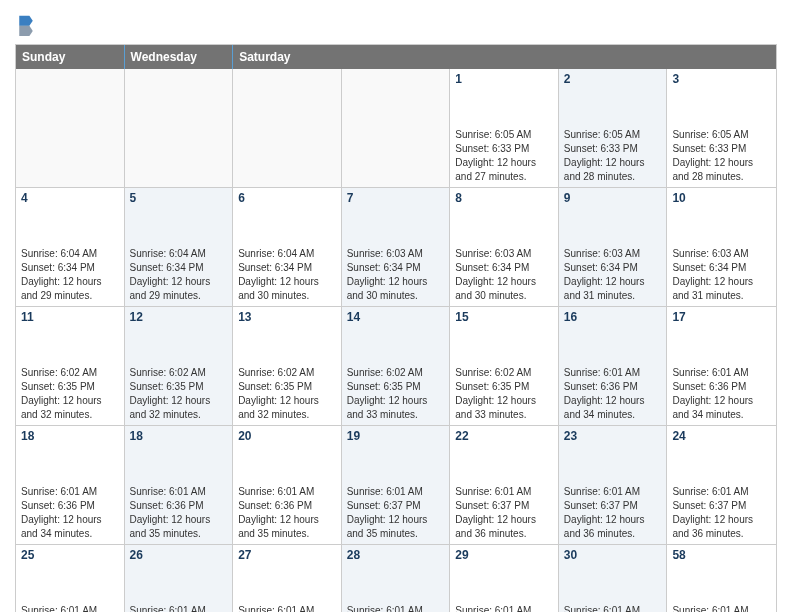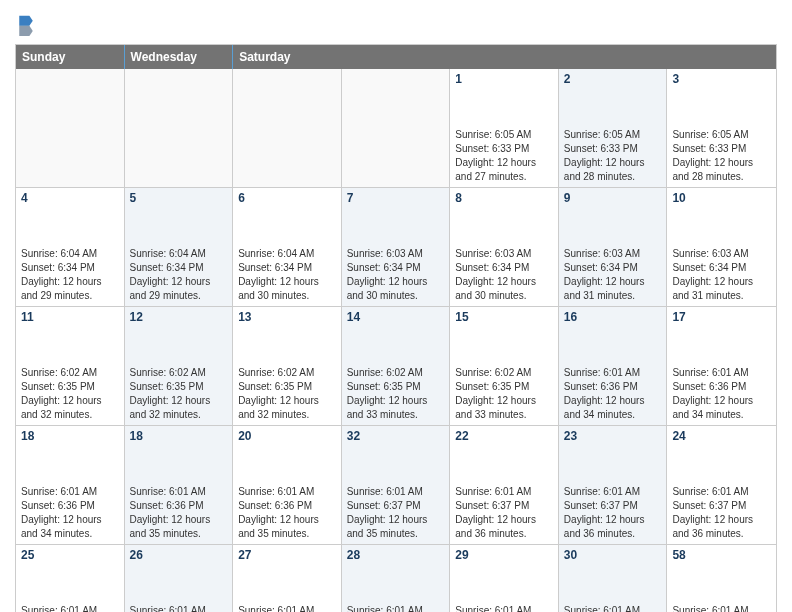--- a/index.html
+++ b/index.html
@@ -278,21 +278,21 @@
 and 35 minutes.</div>
           </div>
           <div class="cal-cell">
             <span class="day-number">20</span>
             <div class="day-info" style="white-space: pre-line;">Sunrise: 6:01 AM
 Sunset: 6:36 PM
 Daylight: 12 hours
 and 35 minutes.</div>
           </div>
           <div class="cal-cell shaded">
-            <span class="day-number">32</span>
+            <span class="day-number">19</span>
             <div class="day-info" style="white-space: pre-line;">Sunrise: 6:01 AM
 Sunset: 6:37 PM
 Daylight: 12 hours
 and 35 minutes.</div>
           </div>
           <div class="cal-cell">
             <span class="day-number">22</span>
             <div class="day-info" style="white-space: pre-line;">Sunrise: 6:01 AM
 Sunset: 6:37 PM
 Daylight: 12 hours

